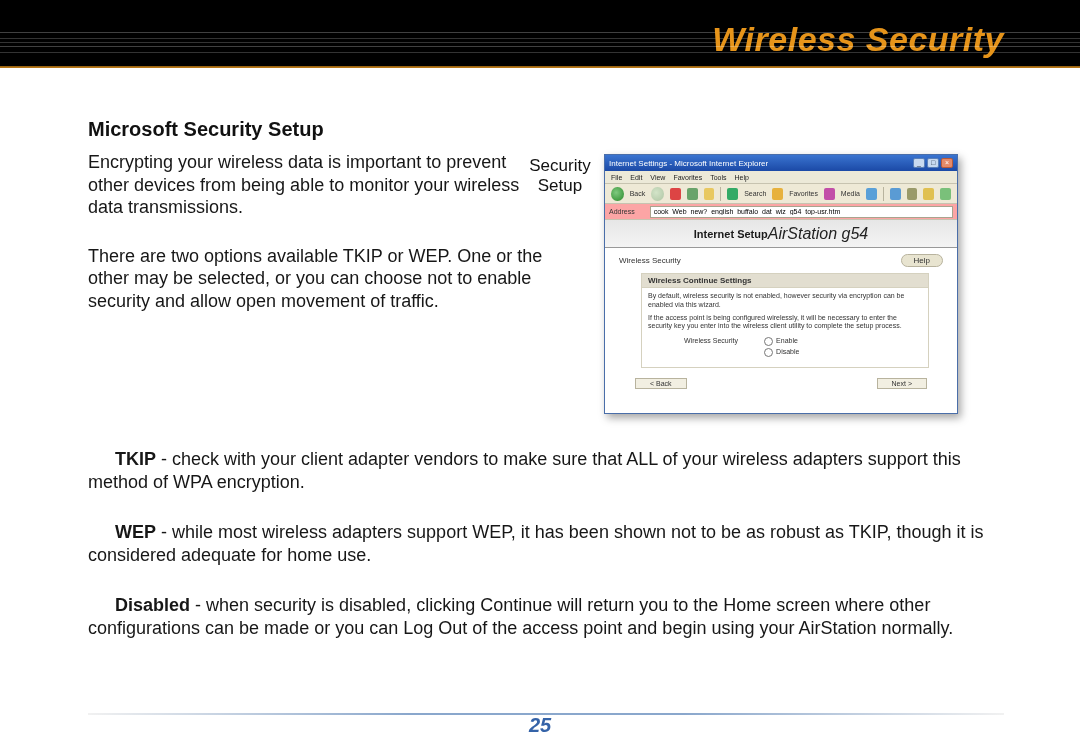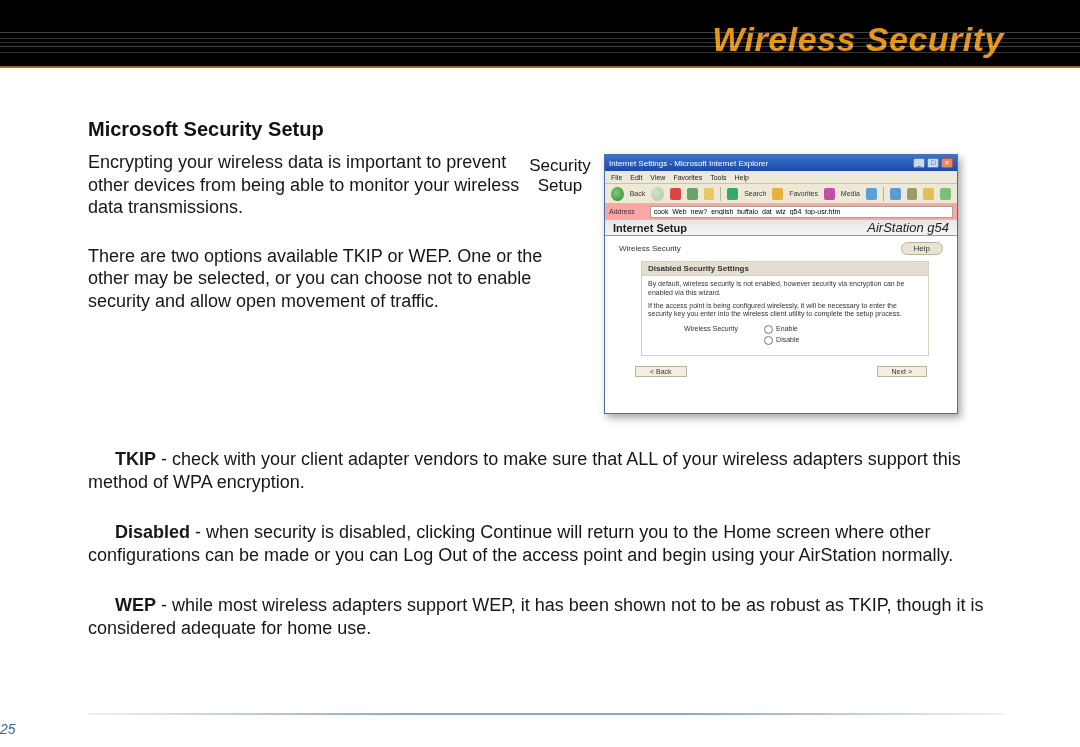--- a/index.html
+++ b/index.html
@@ -175,31 +175,31 @@
   .addrbar input {
     flex:1; height:12px; font-size:7px;
     border:1px solid #a9a48e; background:#fff;
     padding:0 3px;
   }
   .shot .page {
     position:absolute; left:0; right:0; top:65px; bottom:0;
     background:#fff;
   }
   .page-header {
-    height: 16px;
+    height: 28px;
     background: linear-gradient(#e6e6e6, #f4f4f4);
     border-bottom: 1px solid #999;
-    display:flex; align-items:center; justify-content:space-between;
+    display:flex; align-items:center; justify-content:center;
     padding: 0 8px;
   }
   .page-header .isetup {
     font-weight:bold; font-size:11px; color:#1a1a1a;
   }
   .page-header .brand {
-    font-style: italic; font-size:13px; color:#222;
+    font-style: italic; font-size:16px; color:#222;
   }
   .page-header .brand .g54 { font-style:italic; color:#222; }
   .page-sub {
     display:flex; justify-content:space-between; align-items:center;
     padding: 6px 14px 4px 14px;
     font-size:8px; color:#333;
   }
   .help-btn {
     background:#e8e4d0; border:1px solid #b8b39e;
     border-radius:9px; padding:1px 12px;
@@ -240,23 +240,25 @@
     left: 88px; right: 76px;
     bottom: 32px;
     height: 2px;
     background: linear-gradient(to right, #e6e6e6 0%, #2a5fa3 35%, #2a5fa3 65%, #e6e6e6 100%);
     opacity:.55;
   }
   .page-num {
     position:absolute;
     bottom: 10px;
     left: 0; right:0;
+    text-align:center;
     font-style: italic;
-    font-size: 14px;
+    font-size: 20px;
     color: #3563a8;
+    font-weight: bold;
   }
   .lower-block {
     position:absolute;
     top: 330px;
     left:0; right:0;
   }
 </style>
 </head>
 <body>
 
@@ -329,21 +331,21 @@
         <span class="isetup">Internet Setup</span>
         <span class="brand">
           <span>AirStation</span><span class="g54"> g54</span>
         </span>
       </div>
       <div class="page-sub">
         <span>Wireless Security</span>
         <span class="help-btn">Help</span>
       </div>
       <div class="inner-box">
-        <div class="ibtitle">Disabled Security Settings</div>
+        <div class="ibtitle">Wireless Continue Settings</div>
         <div class="ibbody">
           <div>By default, wireless security is not enabled, however security via encryption can be enabled via this wizard.</div>
           <div style="height:4px"></div>
           <div>If the access point is being configured wirelessly, it will be necessary to enter the security key you enter into the wireless client utility to complete the setup process.</div>
           <div class="radio-row">
             <span>Wireless Security</span>
             <span class="opts">
               <span class="opt">Enable</span>
               <span class="opt">Disable</span>
             </span>
@@ -355,23 +357,23 @@
         <span class="nav-btn">Next &gt;</span>
       </div>
     </div>
   </div>
 
   <div class="lower-block">
     <p class="full-para">
       <span class="term">TKIP</span><span> - check with your client adapter vendors to make sure that ALL of your wireless adapters support this method of WPA encryption.</span>
     </p>
     <p class="full-para">
+      <span class="term">WEP</span><span> - while most wireless adapters support WEP, it has been shown not to be as robust as TKIP, though it is considered adequate for home use.</span>
+    </p>
+    <p class="full-para">
       <span class="term">Disabled</span><span> - when security is disabled, clicking Continue will return you to the Home screen where other configurations can be made or you can Log Out of the access point and begin using your AirStation normally.</span>
     </p>
-    <p class="full-para">
-      <span class="term">WEP</span><span> - while most wireless adapters support WEP, it has been shown not to be as robust as TKIP, though it is considered adequate for home use.</span>
-    </p>
   </div>
 
 </div>
 
 <div class="footer-rule"></div>
 <div class="page-num">25</div>
 
 </body></html>

